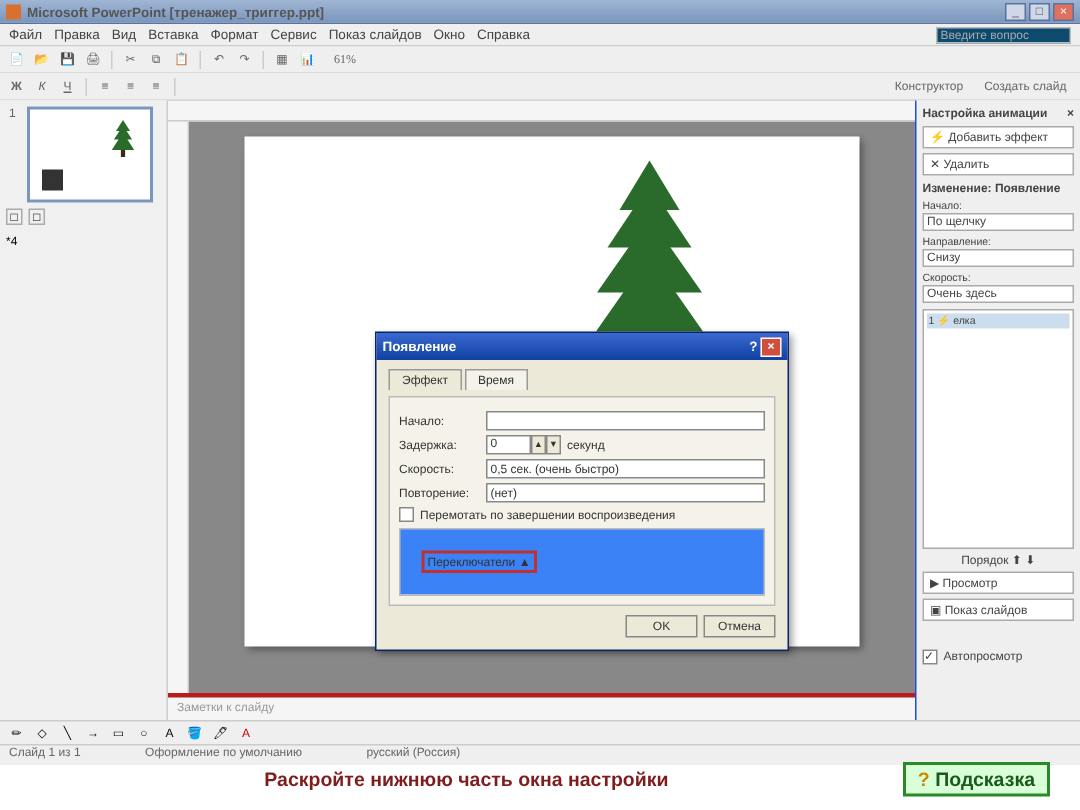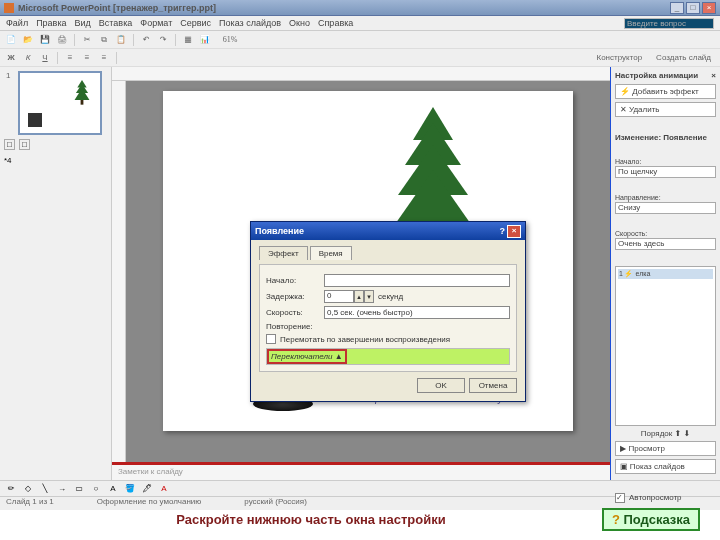--- a/index.html
+++ b/index.html
@@ -54,30 +54,30 @@
 .dlg-body { padding: 6px 8px 8px; font-size: 8px; color: #333; }
 .dlg-tabs { display: flex; gap: 2px; margin-bottom: 4px; }
 .dlg-tab { padding: 2px 8px; background: #ece9d8; border: 1px solid #999; border-bottom: none; font-size: 8px; cursor: pointer; }
 .dlg-tab.active { background: #f5f3e9; }
 .dlg-row { display: flex; align-items: center; margin: 3px 0; }
 .dlg-label { width: 58px; }
 .dlg-input { flex: 1; height: 13px; background: #fff; border: 1px solid #888; font-size: 8px; padding: 0 2px; }
 .dlg-sel { border: 1px solid #888; height: 13px; background: #fff; font-size: 8px; padding: 0 2px; display: flex; align-items: center; }
 .dlg-chk { width: 10px; height: 10px; border: 1px solid #888; margin-right: 4px; display: inline-block; background: #fff; }
 .dlg-chk.on::after { content: "✓"; font-size: 8px; line-height: 8px; display: block; }
-.dlg-triggers { background: #bef264; border: 1px solid #bbb; padding: 2px; margin-top: 4px; font-style: italic; }
+.dlg-triggers { background: #3b82f6; border: 1px solid #bbb; padding: 16px; margin-top: 4px; }
 .dlg-highlight { outline: 2px solid #c03030; display: inline-block; padding: 1px 2px; }
 .dlg-btns { display: flex; justify-content: flex-end; gap: 4px; margin-top: 6px; }
 .dlg-btn { width: 48px; height: 15px; border: 1px solid #888; background: #ece9d8; font-size: 8px; text-align: center; line-height: 13px; cursor: pointer; }
 .dlg-spin{display:flex}.dlg-spinbtn{width:10px;height:13px;border:1px solid #888;background:#ece9d8;font-size:7px;text-align:center;line-height:11px;cursor:pointer}
 
 .taskpane { width: 110px; background: #efefef; border-left: 1px solid #1d4ed8; padding: 4px; font-size: 8px; color: #444; }
 .tp-title { display: flex; align-items: center; font-weight: bold; margin-bottom: 4px; }
 .tp-btn { display: block; border: 1px solid #aaa; background: #fff; padding: 2px 4px; margin-bottom: 3px; cursor: pointer; font-size: 8px; }
-.tp-sec { margin: 16px 0; }
+.tp-sec { margin: 4px 0; }
 .tp-sec label { display: block; font-size: 7px; margin-bottom: 1px; }
 .tp-sel { border: 1px solid #aaa; background: #fff; height: 12px; width: 100%; font-size: 8px; padding: 0 2px; }
 .tp-list { border: 1px solid #aaa; background: #fff; height: 160px; margin-top: 3px; font-size: 7px; padding: 2px; }
 
 .notes { height: 18px; background: #f5f5f5; border-top: 3px solid #b91c1c; font-size: 8px; color: #999; padding: 2px 6px; }
 .bottomtoolbar { height: 16px; background: #efefef; border-top: 1px solid #ccc; display: flex; align-items: center; padding: 0 4px; gap: 3px; font-size: 8px; }
 .statusbar { height: 14px; background: #efefef; border-top: 1px solid #ccc; display: flex; padding: 0 6px; font-size: 8px; color: #666; gap: 43px; }
 
 .caption { position: absolute; top: 508px; left: 0; width: 100%; display: flex; align-items: center; padding: 0 20px; }
 .caption-text { flex: 1; text-align: center; font-size: 13px; font-weight: bold; color: #7f1d1d; }
@@ -226,20 +226,21 @@
                   <div class="dlg-spinbtn">▾</div>
                 </div>
                 <span style="margin-left:4px">секунд</span>
               </div>
               <div class="dlg-row">
                 <div class="dlg-label">Скорость:</div>
                 <div class="dlg-sel" style="flex:1">0,5 сек. (очень быстро)</div>
               </div>
               <div class="dlg-row">
                 <div class="dlg-label">Повторение:</div>
+                <div class="dlg-sel" style="flex:1">(нет)</div>
               </div>
               <div class="dlg-row">
                 <span class="dlg-chk"></span>
                 <span>Перемотать по завершении воспроизведения</span>
               </div>
               <div class="dlg-triggers">
                 <span class="dlg-highlight">
                   <span>Переключатели</span>
                   <span>▲</span>
                 </span>

